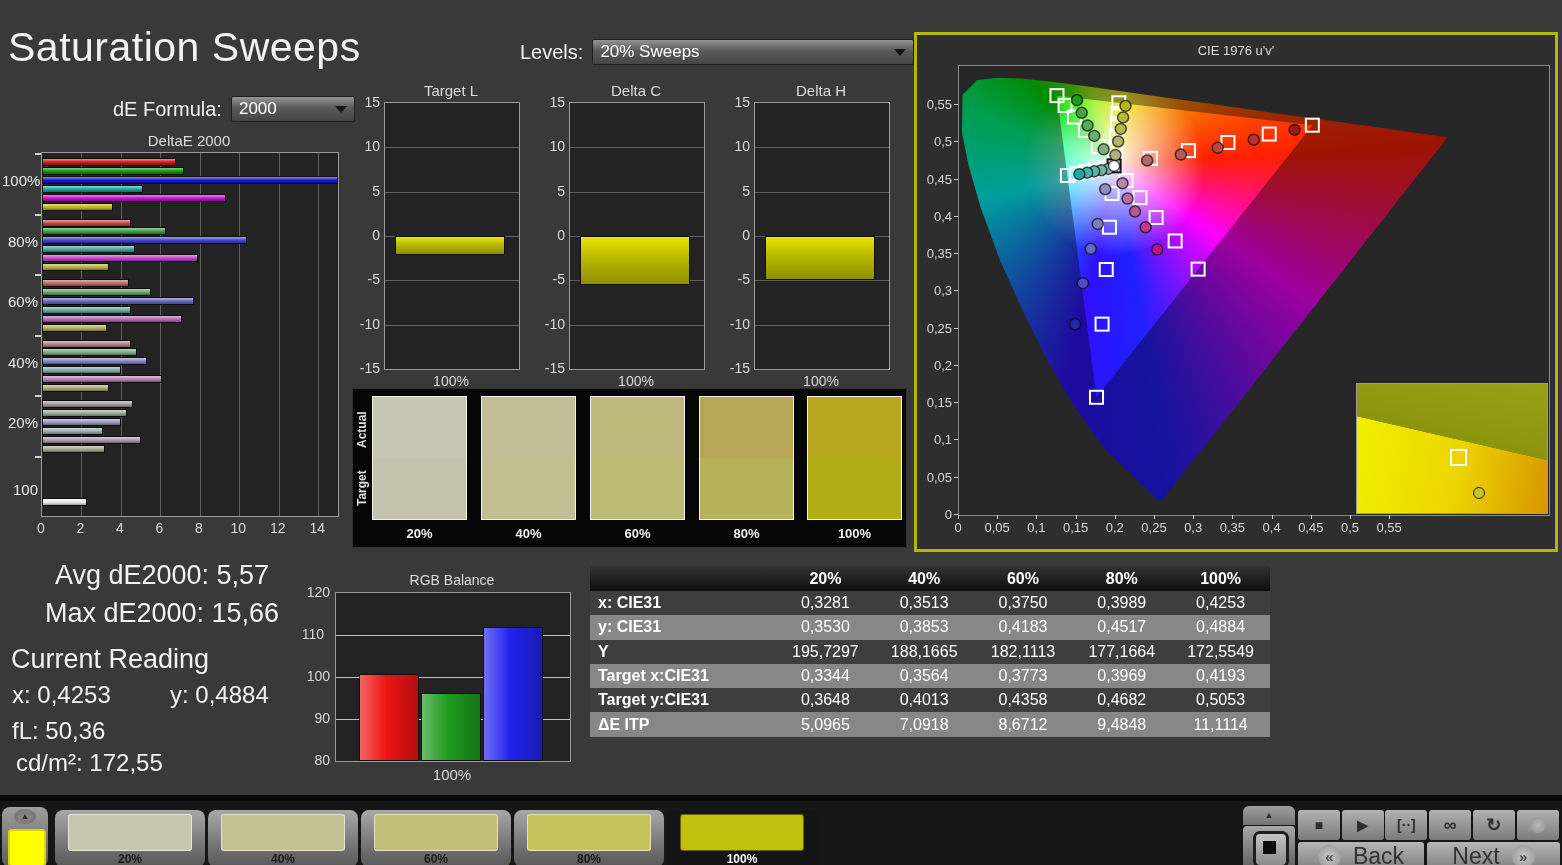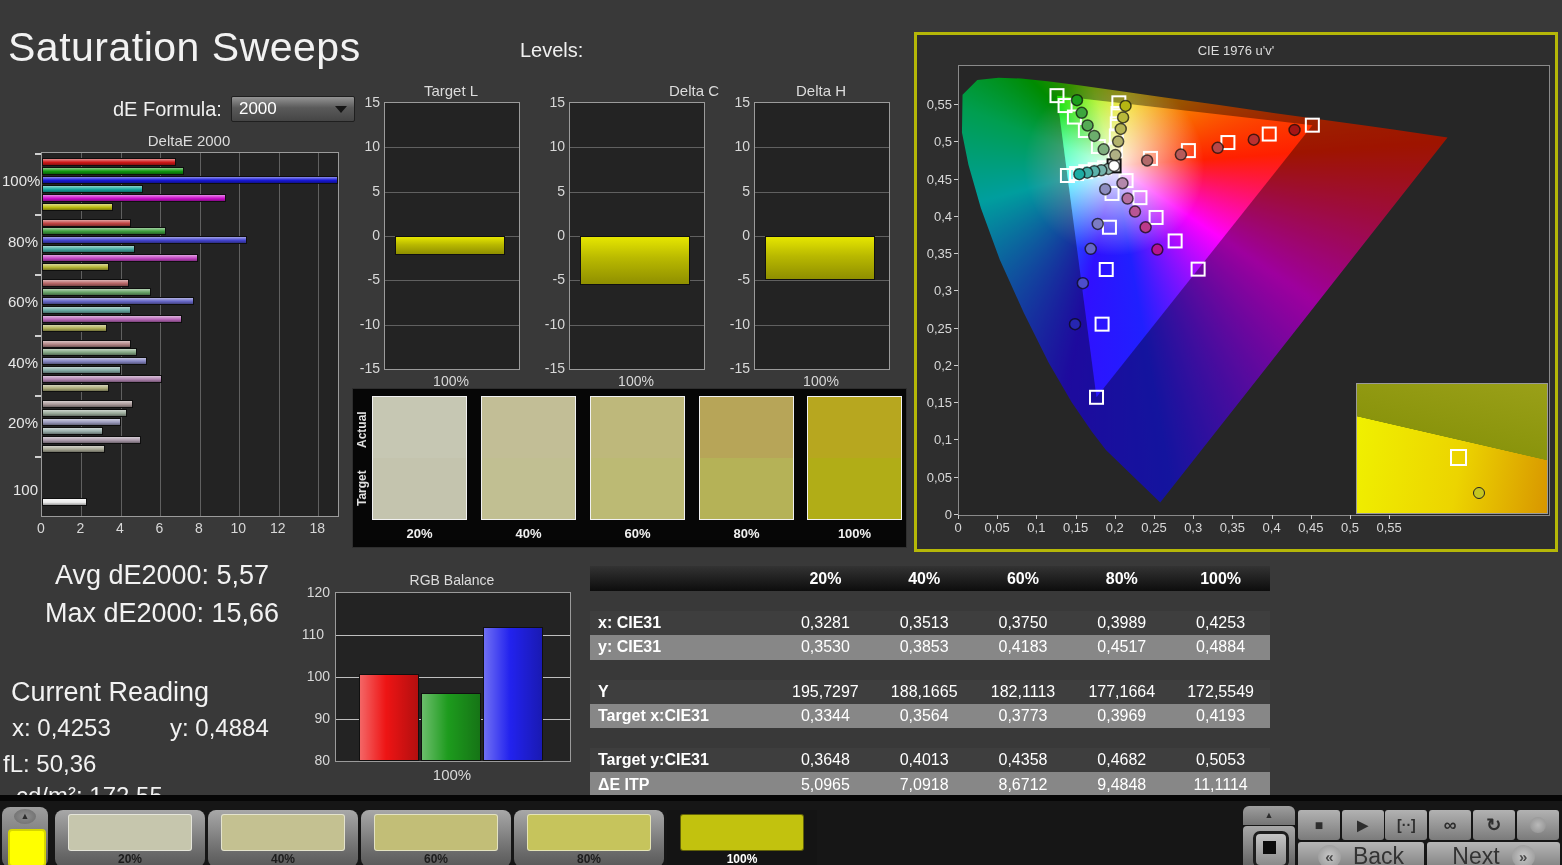--- a/index.html
+++ b/index.html
@@ -37,26 +37,26 @@
   #ciepanel{left:914px;top:32px;width:638px;height:514px;border:3px solid #b5b708;background:#2e2e2e;}
   #cie-plot{left:41px;top:30px;width:590px;height:449px;background:#262626;border:1px solid #8a8a8a;}
   .cie-layer{position:absolute;inset:0;}
   #cie-inset{position:absolute;left:397px;top:317px;width:190px;height:129px;border:1px solid #9a9a9a;
     background:linear-gradient(193deg,#9aa018 0%,#8a940c 44%,rgba(0,0,0,0) 44.3%),
                linear-gradient(100deg,#f0f200 0%,#ecd400 55%,#d89600 100%);}
   .inset-square{position:absolute;width:13px;height:13px;border:2px solid #fff;background:transparent;}
   .inset-circle{position:absolute;width:10px;height:10px;border-radius:50%;border:1.5px solid #222;}
   
   #stats-avg{left:12px;top:556px;width:300px;text-align:center;font-size:27px;line-height:38px;color:#f2f2f2;}
-  .stat-line{color:#f2f2f2;margin-top:33px;}
+  .stat-line{color:#f2f2f2;}
   
   #datatable{left:590px;top:566px;width:680px;font-size:16px;}
   .t-row{display:flex;align-items:center;height:24.3px;}
   .t-head{background:linear-gradient(#333,#0d0d0d);font-weight:bold;height:25px;}
-  .t-dark{background:#3e3e3e;margin-top:20px;}
+  .t-dark{background:#3e3e3e;}
   .t-light{background:#878787;}
   .t-label{width:186px;padding-left:8px;box-sizing:border-box;font-weight:bold;color:#fff;}
   .t-cell{width:98.8px;text-align:center;color:#fff;}
   
   #bottombar{left:0;top:795px;width:1562px;height:70px;background:#161616;border-top:6px solid #060606;box-sizing:border-box;}
   .tile{position:absolute;top:9px;width:150px;height:57px;border-radius:8px;
     background:linear-gradient(#a8a8a8,#6a6a6a 75%,#595959);}
   .tile.sel{background:#141414;border-radius:0;}
   .tile-swatch{position:absolute;left:13px;right:13px;top:4px;height:35px;border-radius:3px;border:1px solid rgba(255,255,255,.55);}
   .tile.sel .tile-swatch{border-color:rgba(0,0,0,.5);}
@@ -92,20 +92,24 @@
   <div class="abs ctl-row" style="left:113px;top:96px;">
     <span class="ctl-label">dE Formula:</span>
     <div class="dropdown" style="width:124px;">
       <span>2000</span>
       <span class="dd-arrow"></span>
     </div>
   </div>
 
   <div class="abs ctl-row" style="left:520px;top:39px;">
     <span class="ctl-label">Levels:</span>
+    <div class="dropdown" style="width:322px;">
+      <span>20% Sweeps</span>
+      <span class="dd-arrow"></span>
+    </div>
   </div>
 
   <div class="abs" id="dechart" style="left:8px;top:130px;width:345px;height:420px;">
     <div class="chart-title" style="left:33px;top:2px;width:296px;">DeltaE 2000</div>
     <div class="chart-plot" id="de-plot" style="left:33px;top:22px;width:296px;height:363px;">
         <div class="gl-v" style="left: 39.4667px;"></div>
         <div class="gl-v" style="left: 78.9333px;"></div>
         <div class="gl-v" style="left: 118.4px;"></div>
         <div class="gl-v" style="left: 157.867px;"></div>
         <div class="gl-v" style="left: 197.333px;"></div>
@@ -149,21 +153,21 @@
         <div class="axis-dash" style="left: -7px; top: 302.5px;"></div>
         <div class="hbar" style="left: 0px; top: 344.5px; width: 45.3867px; background-color: rgb(236, 236, 236);"></div>
       </div>
   <div class="tick-label" style="left: 25px; top: 390px; width: 16px; text-align: center; font-size: 14px;">0</div>
       <div class="tick-label" style="left: 64.4667px; top: 390px; width: 16px; text-align: center; font-size: 14px;">2</div>
       <div class="tick-label" style="left: 103.933px; top: 390px; width: 16px; text-align: center; font-size: 14px;">4</div>
       <div class="tick-label" style="left: 143.4px; top: 390px; width: 16px; text-align: center; font-size: 14px;">6</div>
       <div class="tick-label" style="left: 182.867px; top: 390px; width: 16px; text-align: center; font-size: 14px;">8</div>
       <div class="tick-label" style="left: 222.333px; top: 390px; width: 16px; text-align: center; font-size: 14px;">10</div>
       <div class="tick-label" style="left: 261.8px; top: 390px; width: 16px; text-align: center; font-size: 14px;">12</div>
-      <div class="tick-label" style="left: 301.267px; top: 390px; width: 16px; text-align: center; font-size: 14px;">18</div>
+      <div class="tick-label" style="left: 301.267px; top: 390px; width: 16px; text-align: center; font-size: 14px;">14</div>
       <div class="grp-label" style="left: -6px; top: 42px; width: 36px;">100%</div>
       <div class="grp-label" style="left: -6px; top: 102.5px; width: 36px;">80%</div>
       <div class="grp-label" style="left: -6px; top: 163px; width: 36px;">60%</div>
       <div class="grp-label" style="left: -6px; top: 223.5px; width: 36px;">40%</div>
       <div class="grp-label" style="left: -6px; top: 284px; width: 36px;">20%</div>
       <div class="grp-label" style="left: -6px; top: 350.5px; width: 36px;">100</div>
     </div>
 
   <div id="lch-row">
       <div class="abs" style="left: 356px; top: 82px; width: 166px; height: 308px;">
@@ -179,21 +183,21 @@
         <div class="tick-label" style="left: 0px; top: 12px; width: 24px; text-align: right; font-size: 14px;">15</div>
         <div class="tick-label" style="left: 0px; top: 56.3333px; width: 24px; text-align: right; font-size: 14px;">10</div>
         <div class="tick-label" style="left: 0px; top: 100.667px; width: 24px; text-align: right; font-size: 14px;">5</div>
         <div class="tick-label" style="left: 0px; top: 145px; width: 24px; text-align: right; font-size: 14px;">0</div>
         <div class="tick-label" style="left: 0px; top: 189.333px; width: 24px; text-align: right; font-size: 14px;">-5</div>
         <div class="tick-label" style="left: 0px; top: 233.667px; width: 24px; text-align: right; font-size: 14px;">-10</div>
         <div class="tick-label" style="left: 0px; top: 278px; width: 24px; text-align: right; font-size: 14px;">-15</div>
         <div class="tick-label" style="left: 28px; top: 291px; width: 134px; text-align: center; font-size: 14px;">100%</div>
       </div>
       <div class="abs" style="left: 541px; top: 82px; width: 166px; height: 308px;">
-        <div class="chart-title" style="left: 44px; top: 0px; width: 134px; text-align: right;">Delta C</div>
+        <div class="chart-title" style="left: 28px; top: 0px; width: 134px;">Delta C</div>
         <div class="chart-plot" style="left: 28px; top: 20px; width: 134px; height: 266px;">
           <div class="gl-h" style="top: 44.3333px;"></div>
           <div class="gl-h" style="top: 88.6667px;"></div>
           <div class="gl-h" style="top: 133px;"></div>
           <div class="gl-h" style="top: 177.333px;"></div>
           <div class="gl-h" style="top: 221.667px;"></div>
           <div style="position: absolute; left: 10px; width: 110px; top: 133px; height: 48.7667px; background: linear-gradient(rgb(230, 230, 0), rgb(185, 185, 0) 45%, rgb(143, 143, 0)); border: 1px solid rgb(16, 16, 16); box-sizing: border-box;"></div>
         </div>
         <div class="tick-label" style="left: 0px; top: 12px; width: 24px; text-align: right; font-size: 14px;">15</div>
         <div class="tick-label" style="left: 0px; top: 56.3333px; width: 24px; text-align: right; font-size: 14px;">10</div>
@@ -379,21 +383,21 @@
       <div style="position: absolute; left: 37px; top: 68.975px; width: 4px; height: 1px; background: rgb(207, 207, 207);"></div>
     </div>
 
   <div class="abs" id="stats-avg">
     <div>Avg dE2000: 5,57</div>
     <div>Max dE2000: 15,66</div>
   </div>
   <div class="abs stat-line" style="left:11px;top:644px;font-size:27px;">Current Reading</div>
   <div class="abs stat-line" style="left:12px;top:681px;font-size:24px;">x: 0,4253</div>
   <div class="abs stat-line" style="left:170px;top:681px;font-size:24px;">y: 0,4884</div>
-  <div class="abs stat-line" style="left:3px;top:717px;font-size:24px;">fL: 50,36</div>
+  <div class="abs stat-line" style="left:12px;top:717px;font-size:24px;">fL: 50,36</div>
   <div class="abs stat-line" style="left:16px;top:749px;font-size:24px;">cd/m²: 172,55</div>
 
   <div class="abs" id="rgbchart" style="left:270px;top:568px;width:320px;height:220px;">
     <div class="chart-title" style="left:65px;top:4px;width:234px;font-size:14px;">RGB Balance</div>
     <div class="chart-plot" id="rgb-plot" style="left:65px;top:24px;width:234px;height:168px;">
         <div class="gl-h" style="top: 42px; background: rgb(191, 191, 191);"></div>
         <div class="gl-h" style="top: 84px; background: rgb(191, 191, 191);"></div>
         <div class="gl-h" style="top: 126px; background: rgb(191, 191, 191);"></div>
         <div class="vbar" style="left: 23px; width: 60px; top: 81.06px; height: 86.94px; background-color: rgb(238, 20, 20); z-index: 2;"></div>
         <div class="vbar" style="left: 85px; width: 60px; top: 99.96px; height: 68.04px; background-color: rgb(29, 155, 29); z-index: 2;"></div>

